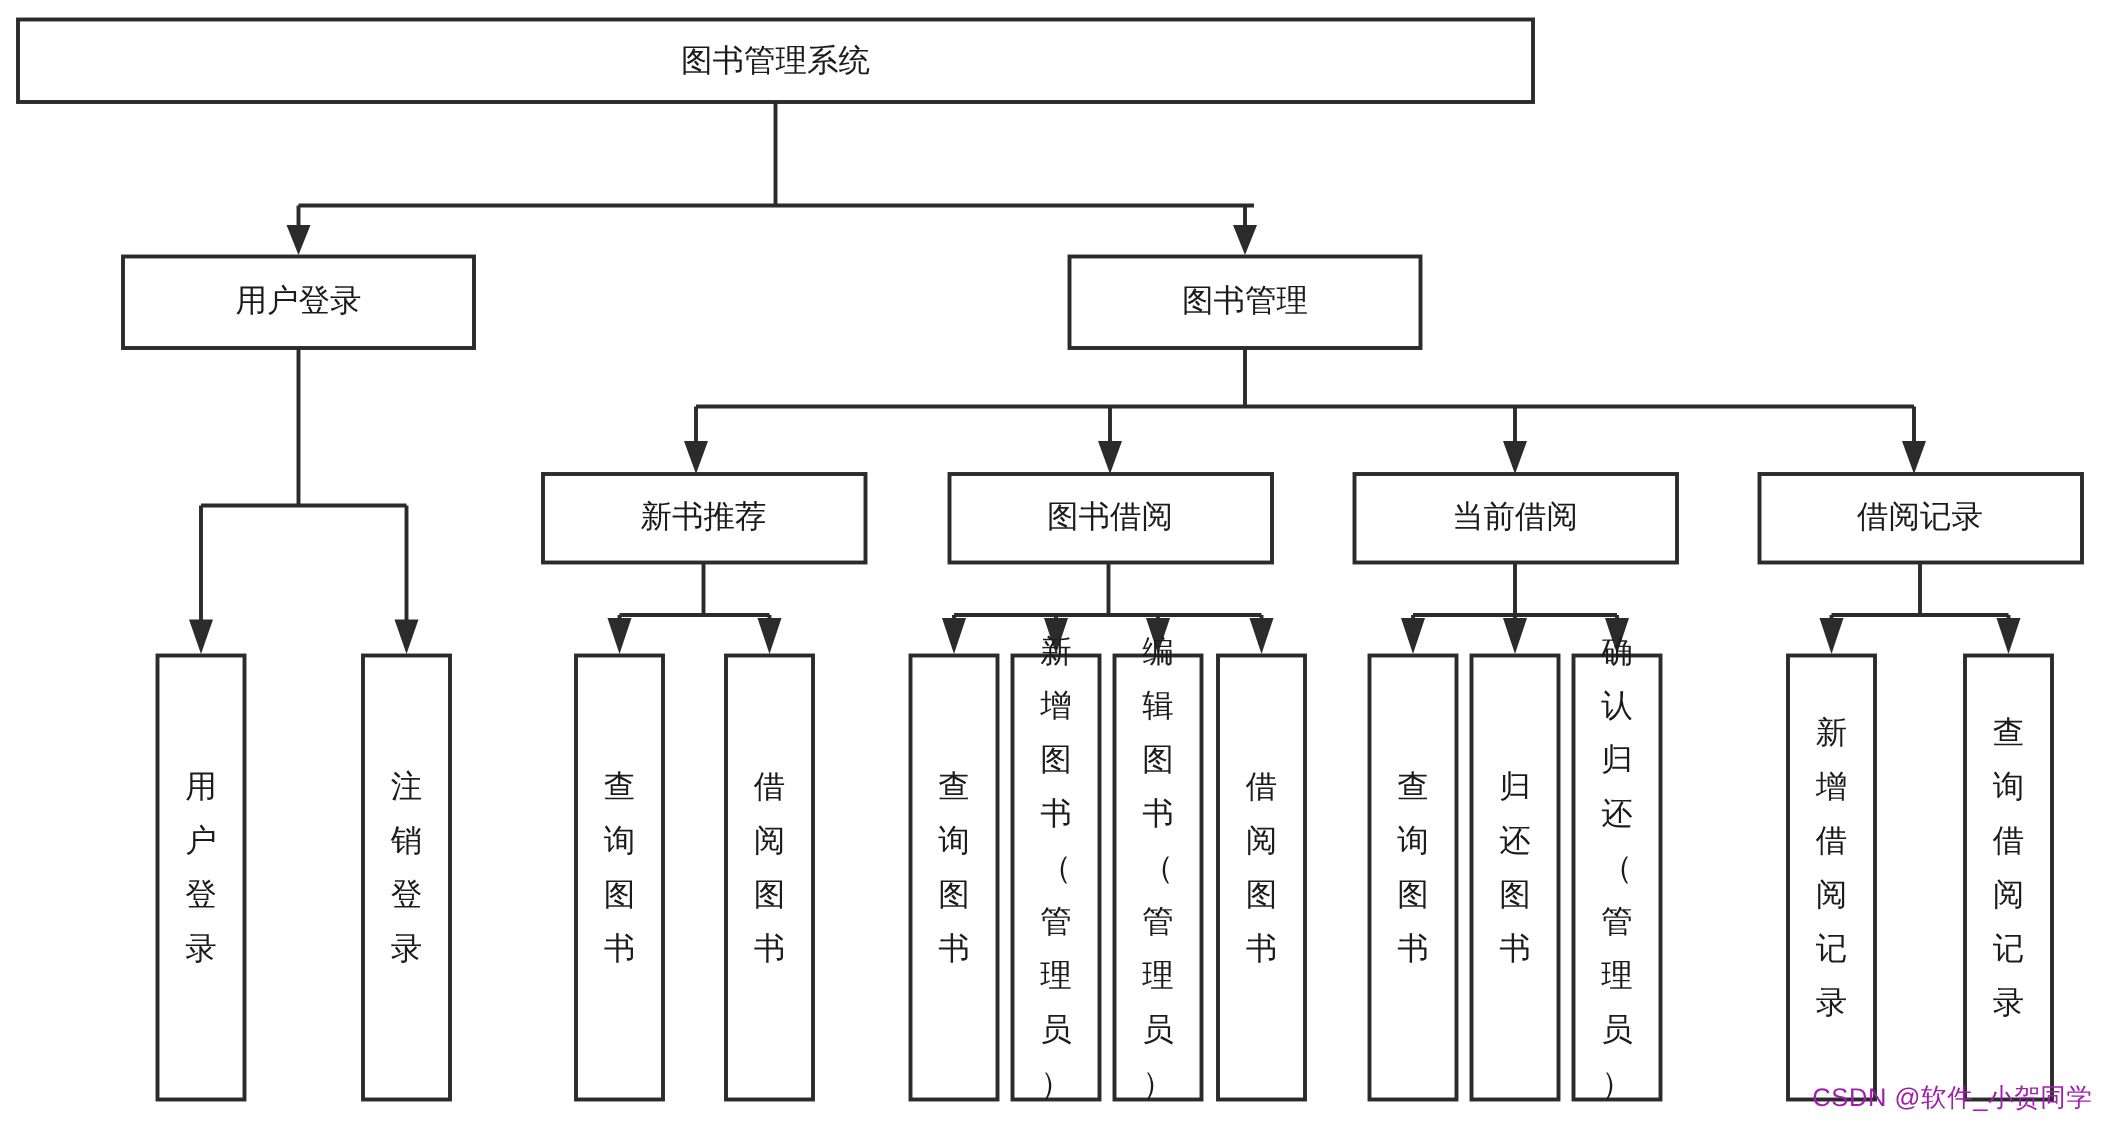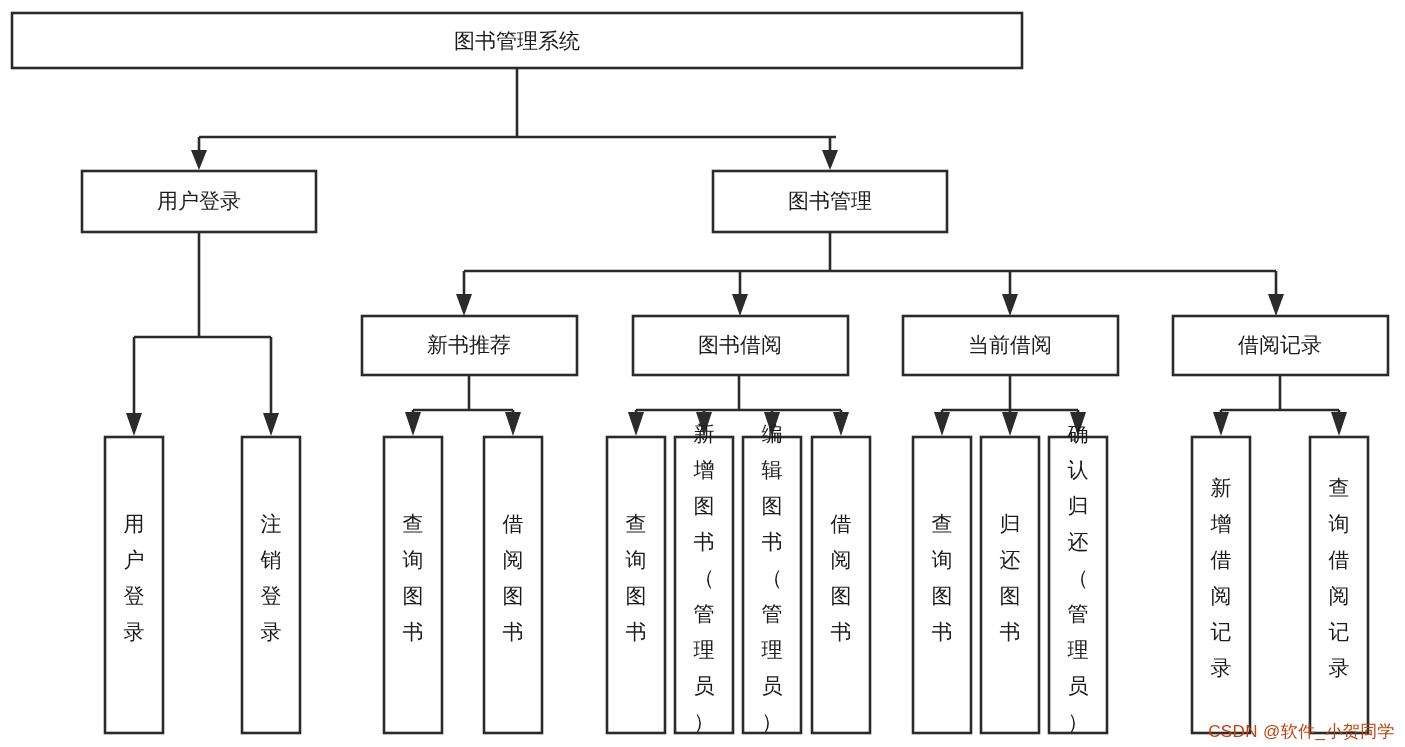--- a/index.html
+++ b/index.html
@@ -54,21 +54,21 @@
     font-family: "Liberation Sans", "DejaVu Sans", sans-serif;
     font-size: 21px;
     text-anchor: middle;
   }
   .watermark {
     position: absolute;
     right: 10px;
     bottom: 4px;
     font-family: "Liberation Sans", "DejaVu Sans", sans-serif;
     font-size: 17px;
-    color: #c2410c;
+    color: #a21caf;
     white-space: nowrap;
     letter-spacing: 0.4px;
   }
 </style>
 </head>
 <body>
 
 <div id="diagram-root">
 
   <svg class="diagram-canvas" viewBox="0 0 1405 747" xmlns="http://www.w3.org/2000/svg">

